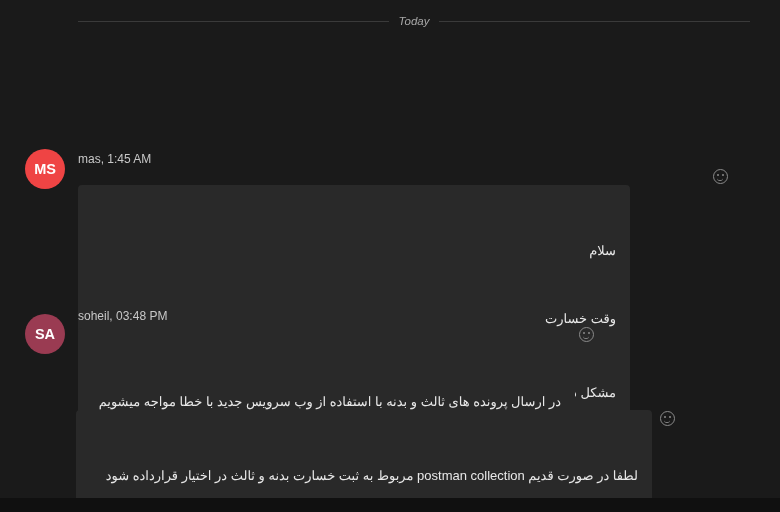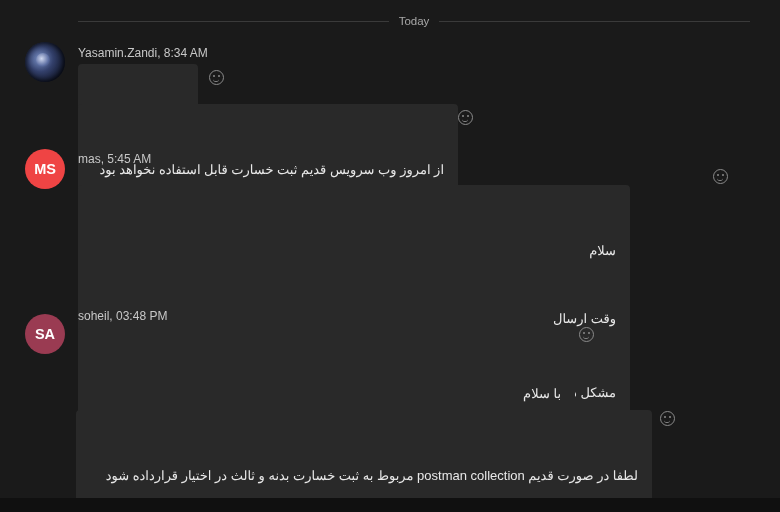--- a/index.html
+++ b/index.html
@@ -23,20 +23,21 @@
   
   .day-divider {
     position: absolute;
     top: 12px;
     left: 0;
     width: 752px;
     height: 18px;
     display: flex;
     align-items: center;
     gap: 0;
+    font-style: italic;
   }
   .day-divider .line {
     flex: 1 1 auto;
     height: 1px;
     background: #3a3a3a;
   }
   .day-divider .line.left { margin-left: 78px; }
   .day-divider .line.right { margin-right: 2px; }
   .day-divider .label {
     color: #a8a8a8;
@@ -142,53 +143,38 @@
 <body>
 
 <div id="app">
 
   <div class="day-divider">
     <div class="line left"></div>
     <div class="label">Today</div>
     <div class="line right"></div>
   </div>
 
-  <div class="msg-group" style="top:42px; height:100px;">
-    <div class="avatar photo" style="top:0px;"></div>
-    <div class="sender" style="top:4px;">Yasamin.Zandi, 8:34 AM</div>
-
-    <div class="bubble" style="left:78px; top:22px; width:120px;">
-      <span class="line">با سلام و احترام</span>
-    </div>
-    <div class="smiley" style="left:209px; top:28px;"></div>
-
-    <div class="bubble" style="left:78px; top:62px; width:380px;">
-      <span class="line">از امروز وب سرویس قدیم ثبت خسارت قابل استفاده نخواهد بود</span>
-    </div>
-    <div class="smiley" style="left:458px; top:68px;"></div>
-  </div>
 
   <div class="msg-group" style="top:149px; height:135px;">
     <div class="avatar ms" style="top:0px;">MS</div>
-    <div class="sender" style="top:3px;">mas, 5:45 AM</div>
+    <div class="sender" style="top:3px;">mas, 1:45 AM</div>
 
     <div class="bubble" style="left:78px; top:36px; width:552px;">
       <span class="line">سلام</span>
-      <span class="line">وقت ارسال</span>
+      <span class="line">وقت خسارت</span>
       <span class="line" style="margin-top:6px;">مشکل دسترسی به متد ارسال پرونده برای موسسه محک خسارت علیرغم چندیدن ماه پیگیری همچنان پابرجاست</span>
     </div>
     <div class="smiley" style="left:713px; top:20px;"></div>
   </div>
 
   <div class="msg-group" style="top:306px; height:195px;">
     <div class="avatar sa" style="top:8px;">SA</div>
     <div class="sender" style="top:3px;">soheil, 03:48 PM</div>
 
     <div class="bubble" style="left:78px; top:22px; width:497px;">
-      <span class="line">با سلام</span>
       <span class="line" style="margin-top:8px;">در ارسال پرونده های ثالث و بدنه با استفاده از وب سرویس جدید با خطا مواجه میشویم</span>
     </div>
     <div class="smiley" style="left:579px; top:21px;"></div>
 
     <div class="bubble" style="left:76px; top:104px; width:576px;">
       <span class="line">لطفا در صورت قدیم postman collection مربوط به ثبت خسارت بدنه و ثالث در اختیار قرارداده شود</span>
       
     </div>
     <div class="smiley" style="left:660px; top:105px;"></div>
   </div>

